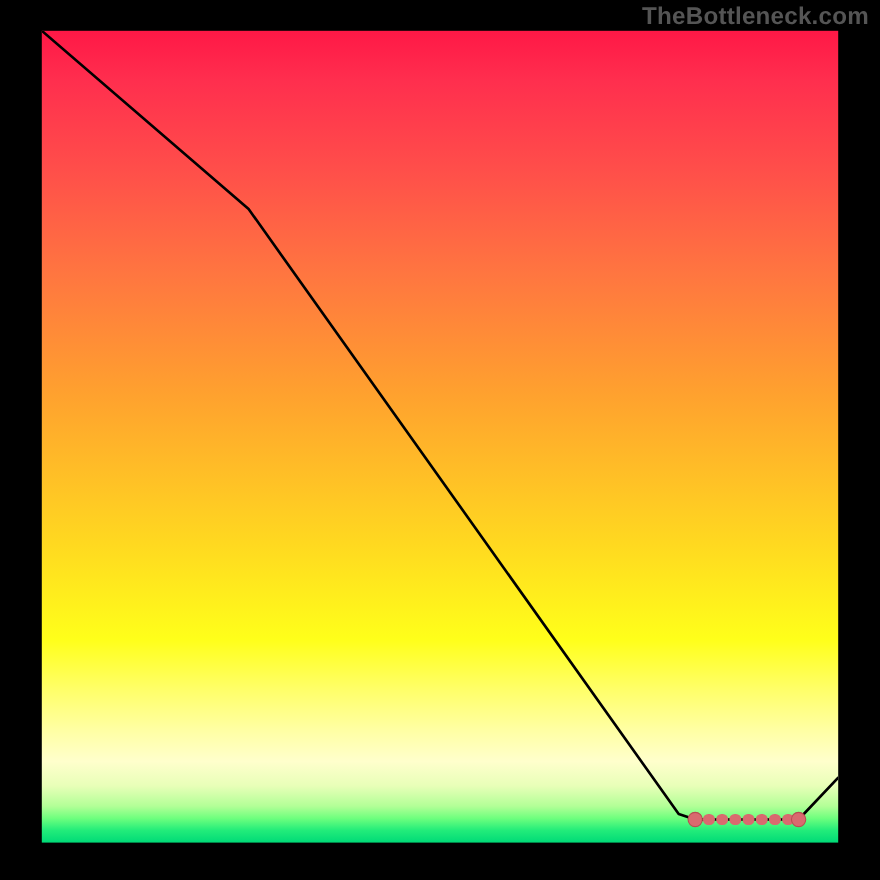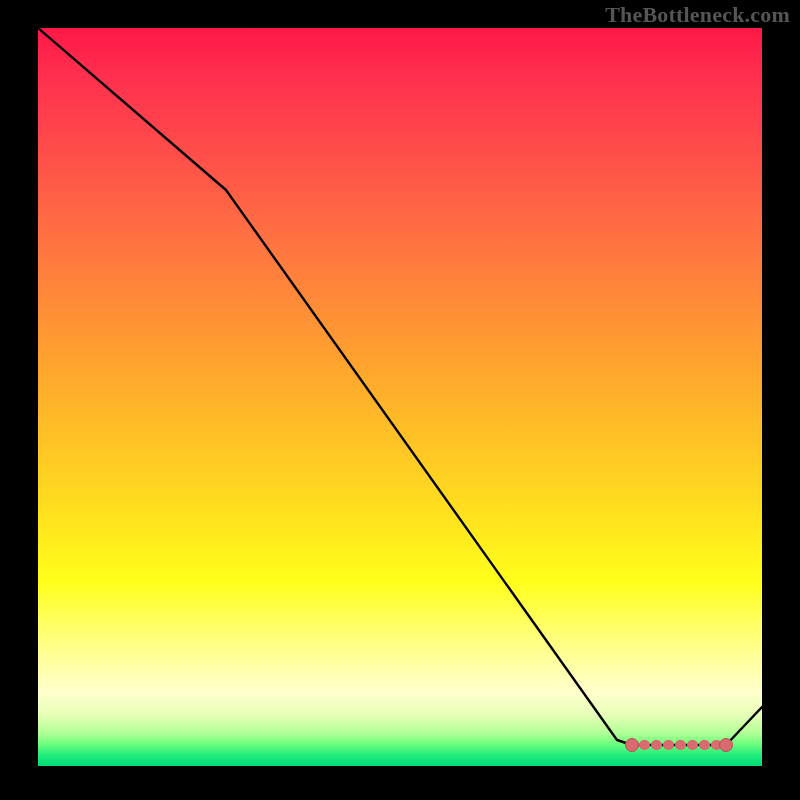--- a/index.html
+++ b/index.html
@@ -9,21 +9,20 @@
     width: 800px;
     height: 800px;
     overflow: hidden;
     font-family: Arial, Helvetica, sans-serif;
   }
   .frame {
     position: relative;
     width: 800px;
     height: 800px;
     background: #000;
-    font-family: Liberation Serif, serif;
   }
   .watermark {
     position: absolute;
     top: 2px;
     right: 10px;
     font-size: 22px;
     font-weight: 600;
     color: #555;
     letter-spacing: 0.2px;
     user-select: none;

